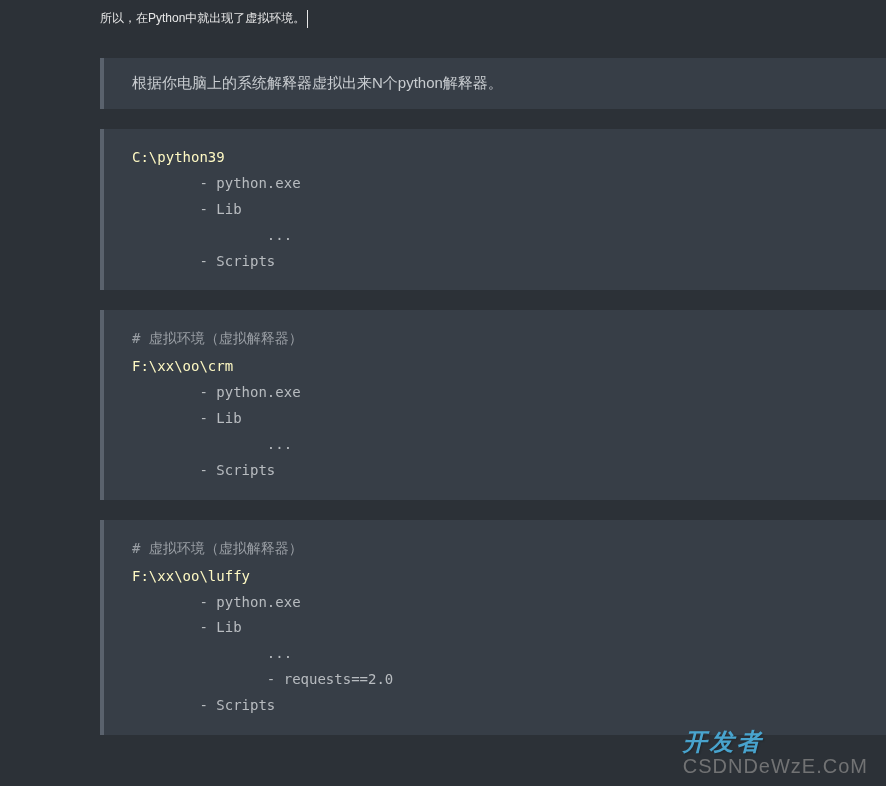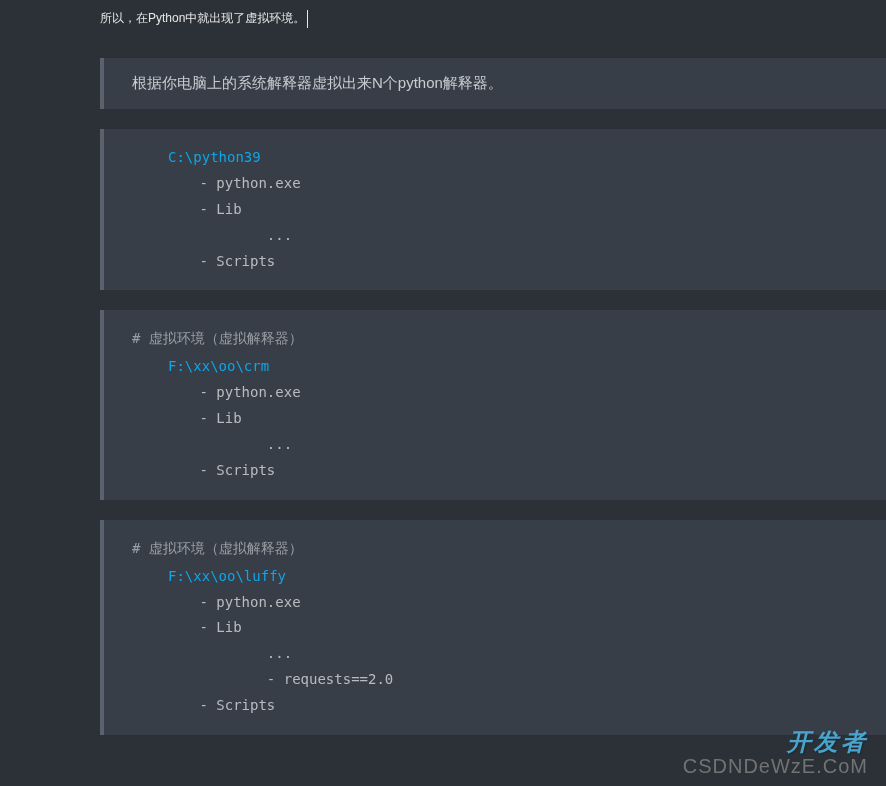--- a/index.html
+++ b/index.html
@@ -48,32 +48,30 @@
       font-family: "Consolas", "Monaco", monospace;
       font-size: 14px;
       line-height: 1.85;
       color: #b8bcc0;
     }
     .code-comment {
       color: #9a9fa5;
       margin-bottom: 2px;
     }
     .code-path {
-      color: #0ea5e9;
-      margin-left: 36px;
+      color: #fef9c3;
     }
     .code-item {
       color: #b8bcc0;
       white-space: pre;
     }
     .watermark-container {
       position: absolute;
       bottom: 8px;
       right: 18px;
-      text-align: right;
     }
     .watermark-top {
       color: #4db8e8;
       font-size: 24px;
       font-weight: bold;
       font-style: italic;
       letter-spacing: 3px;
       opacity: 0.85;
       text-shadow: 1px 1px 2px rgba(0,0,0,0.3);
     }

